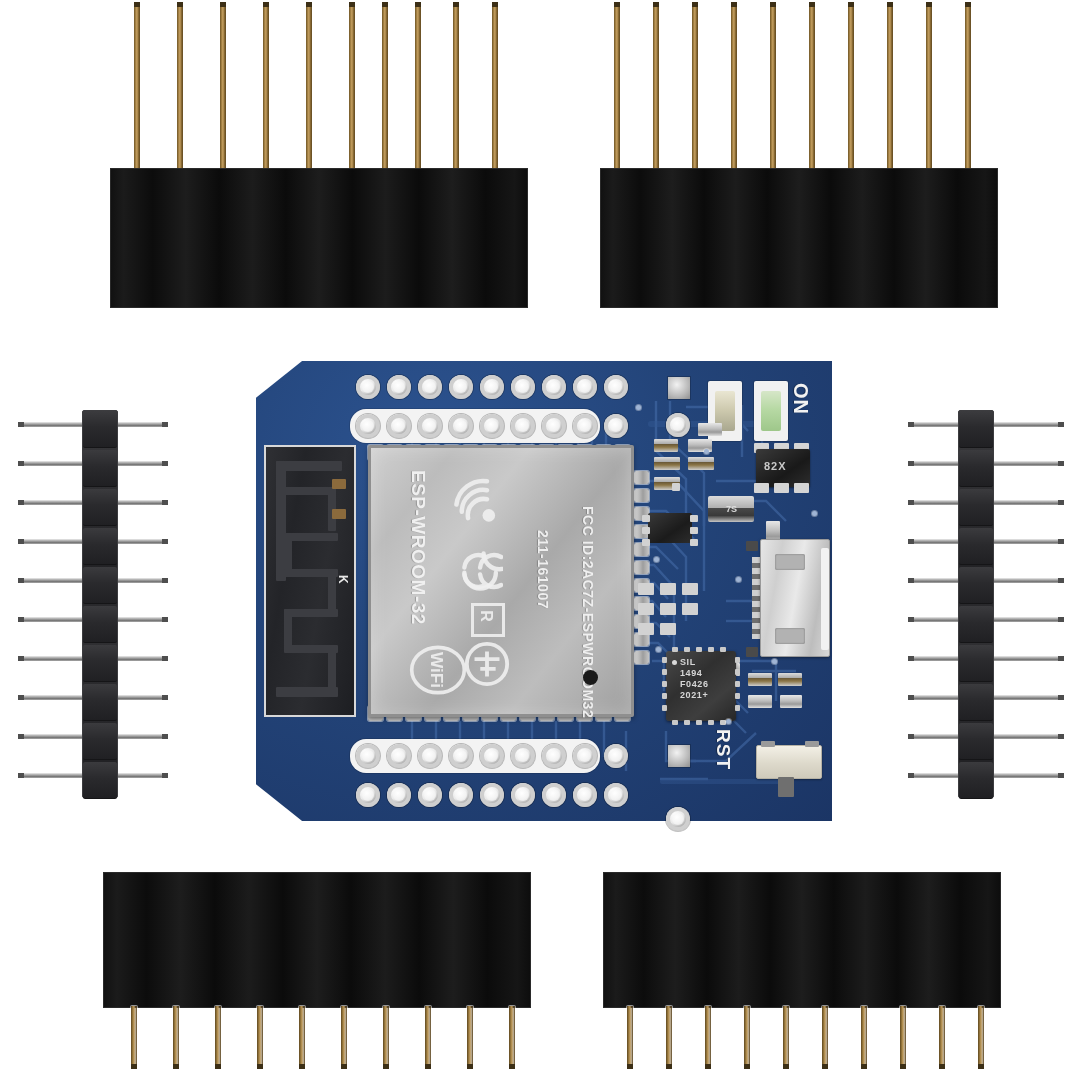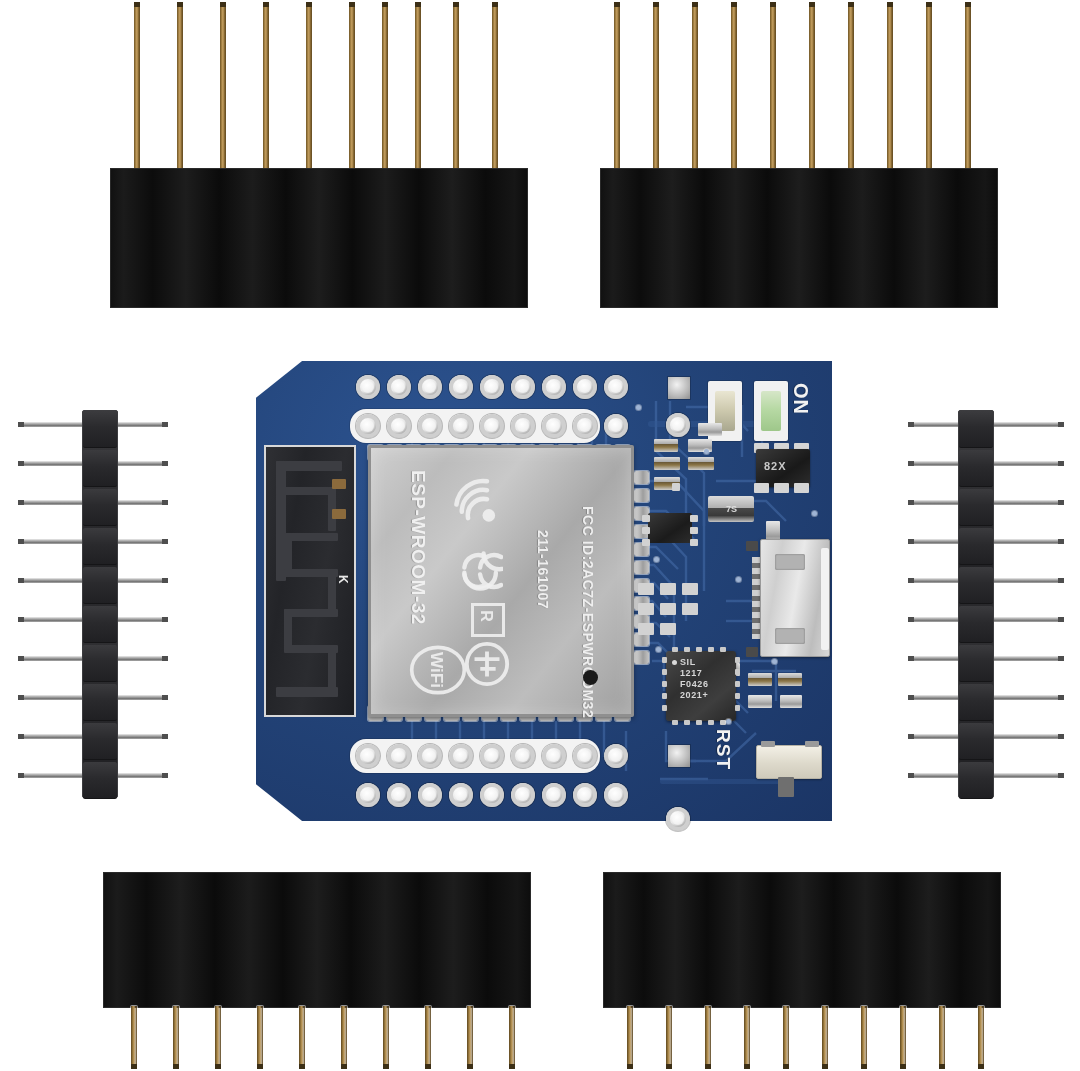--- a/index.html
+++ b/index.html
@@ -669,21 +669,21 @@
     <div class="smd pad" style="left:382px;top:242px;width:16px;height:12px;"></div>
     <div class="smd pad" style="left:404px;top:242px;width:16px;height:12px;"></div>
     <div class="smd pad" style="left:426px;top:242px;width:16px;height:12px;"></div>
     <div class="smd pad" style="left:382px;top:262px;width:16px;height:12px;"></div>
     <div class="smd pad" style="left:404px;top:262px;width:16px;height:12px;"></div>
 
     <div class="qfn">
       <div class="dot"></div>
       <div class="qfn-txt" style="left:14px;top:6px;">
         <div>SIL</div>
-        <div>1217</div>
+        <div>1494</div>
         <div>F0426</div>
         <div>2021+</div>
       </div>
       <div class="lead" style="left:6px;top:-4px;width:6px;height:5px;"></div>
       <div class="lead" style="left:18px;top:-4px;width:6px;height:5px;"></div>
       <div class="lead" style="left:30px;top:-4px;width:6px;height:5px;"></div>
       <div class="lead" style="left:42px;top:-4px;width:6px;height:5px;"></div>
       <div class="lead" style="left:54px;top:-4px;width:6px;height:5px;"></div>
       <div class="lead" style="left:6px;top:69px;width:6px;height:5px;"></div>
       <div class="lead" style="left:18px;top:69px;width:6px;height:5px;"></div>

